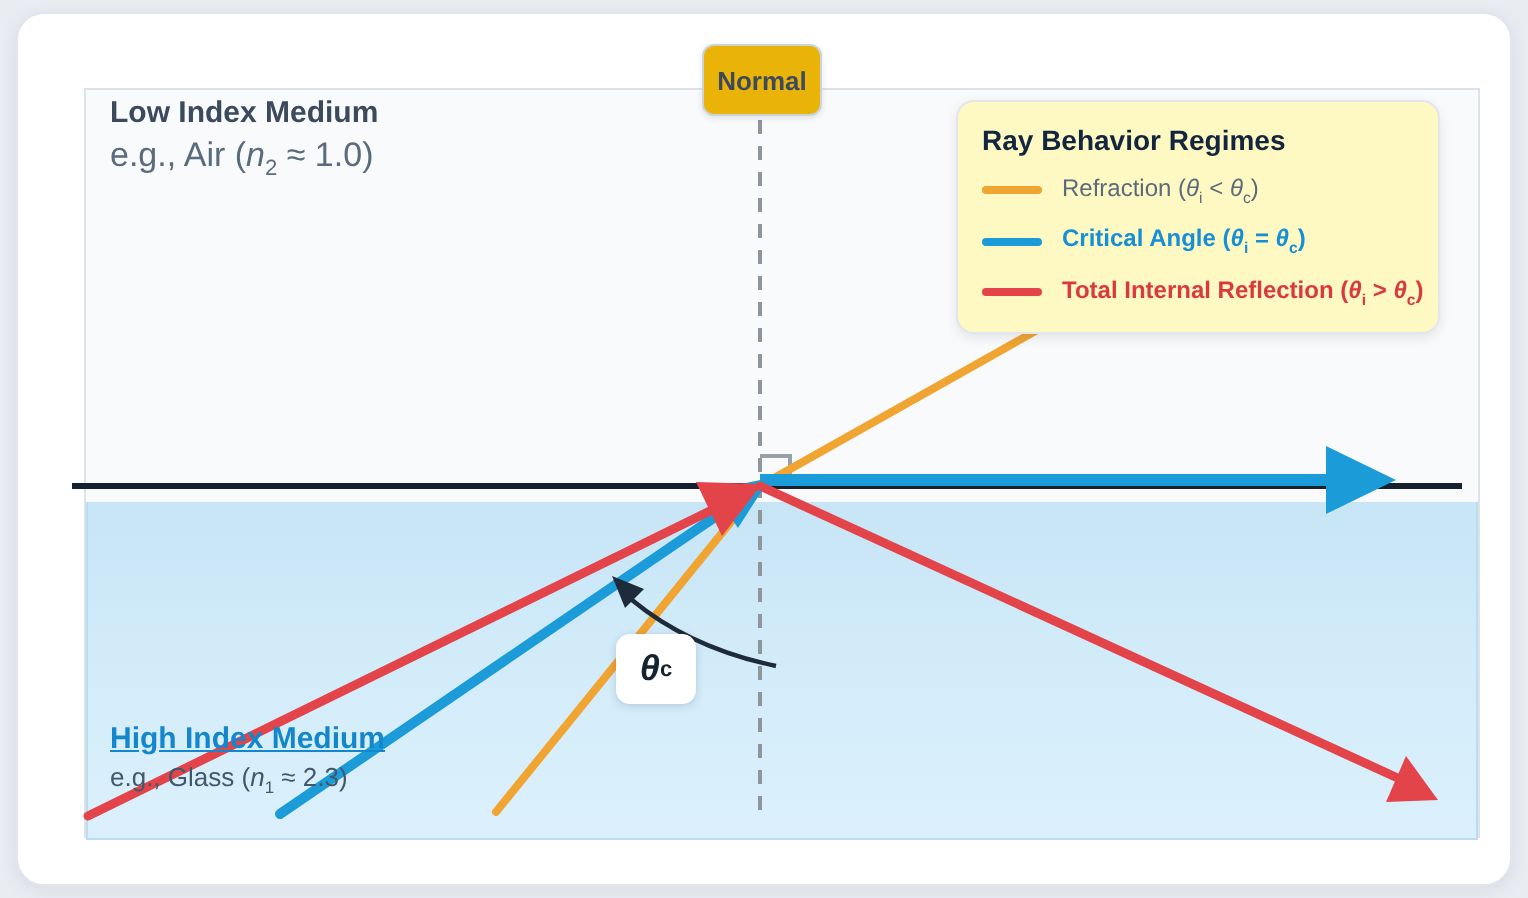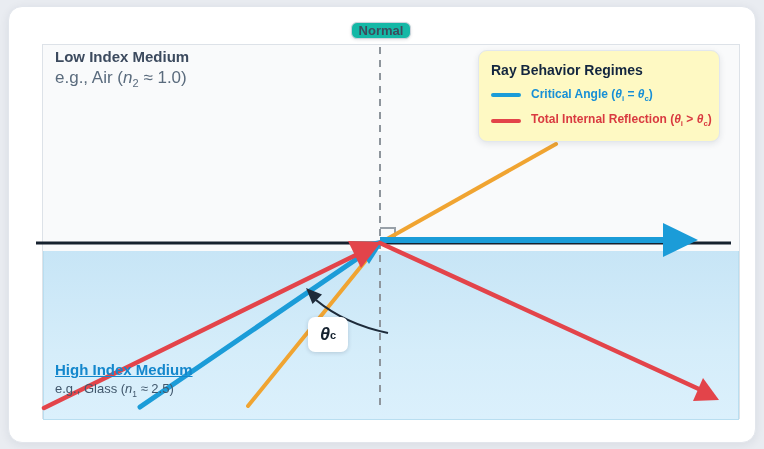--- a/index.html
+++ b/index.html
@@ -24,22 +24,22 @@
     background: #f9fafb;
   }
   .region-glass {
     position: absolute; left: 0; top: 206px; width: 100%; height: 169px;
     background: linear-gradient(180deg, #c7e5f6 0%, #d5edfa 60%, #dbf0fc 100%);
     border: 1px solid #b9def0; border-top: none;
   }
   svg.overlay { position: absolute; left: 0; top: 0; z-index: 2; pointer-events: none; }
 
   .normal-pill {
-    position: absolute; left: 351px; top: 22px; width: 60px; height: 17px;
-    background: #14b8a6; border: 1px solid #ccd3db; border-radius: 6px;
+    position: absolute; left: 351px; top: 22px; width: 60px; height: 36px;
+    background: #eab308; border: 1px solid #ccd3db; border-radius: 6px;
     box-shadow: 0 1px 3px rgba(30,40,60,.12);
     display: flex; align-items: center; justify-content: center;
     font-size: 13px; font-weight: bold; color: #3d4a5c; z-index: 4;
   }
   .label-low { position: absolute; left: 55px; top: 48px; z-index: 3; }
   .label-low .title { font-size: 15px; font-weight: bold; color: #3c4a5e; }
   .label-low .example { font-size: 17px; color: #5a6b7d; margin-top: 3px; }
   .label-high { position: absolute; left: 55px; top: 361px; z-index: 3; }
   .label-high .title { font-size: 15px; font-weight: bold; text-decoration: underline; }
   .label-high .example { font-size: 13px; color: #41576c; margin-top: 3px; }
@@ -109,26 +109,30 @@
   <span>Normal</span>
 </div>
 
 <div class="label-low">
   <div class="title">Low Index Medium</div>
   <div class="example"><span>e.g., Air (</span><i>n</i><sub>2</sub><span> ≈ 1.0)</span></div>
 </div>
 
 <div class="label-high">
   <div class="title" style="color: rgb(20, 135, 204);">High Index Medium</div>
-  <div class="example"><span>e.g., Glass (</span><i>n</i><sub>1</sub><span> ≈ 2.5)</span></div>
+  <div class="example"><span>e.g., Glass (</span><i>n</i><sub>1</sub><span> ≈ 2.3)</span></div>
 </div>
 
 <div class="legend">
   <div class="legend-title">Ray Behavior Regimes</div>
 
+  <div class="legend-item item-0">
+    <span class="swatch" style="background: rgb(240, 164, 49);"></span>
+    <span class="lbl" style="color: rgb(90, 107, 125);"><span>Refraction (</span><span class="theta">θ</span><sub>i</sub><span> &lt; </span><span class="theta">θ</span><sub>c</sub><span>)</span></span>
+  </div>
 
   <div class="legend-item item-1">
     <span class="swatch" style="background: rgb(27, 156, 216);"></span>
     <span class="lbl" style="color: rgb(23, 143, 214);"><span>Critical Angle (</span><span class="theta">θ</span><sub>i</sub><span> = </span><span class="theta">θ</span><sub>c</sub><span>)</span></span>
   </div>
 
   <div class="legend-item item-2">
     <span class="swatch" style="background: rgb(227, 68, 74);"></span>
     <span class="lbl" style="color: rgb(217, 58, 64);"><span>Total Internal Reflection (</span><span class="theta">θ</span><sub>i</sub><span> &gt; </span><span class="theta">θ</span><sub>c</sub><span>)</span></span>
   </div>

